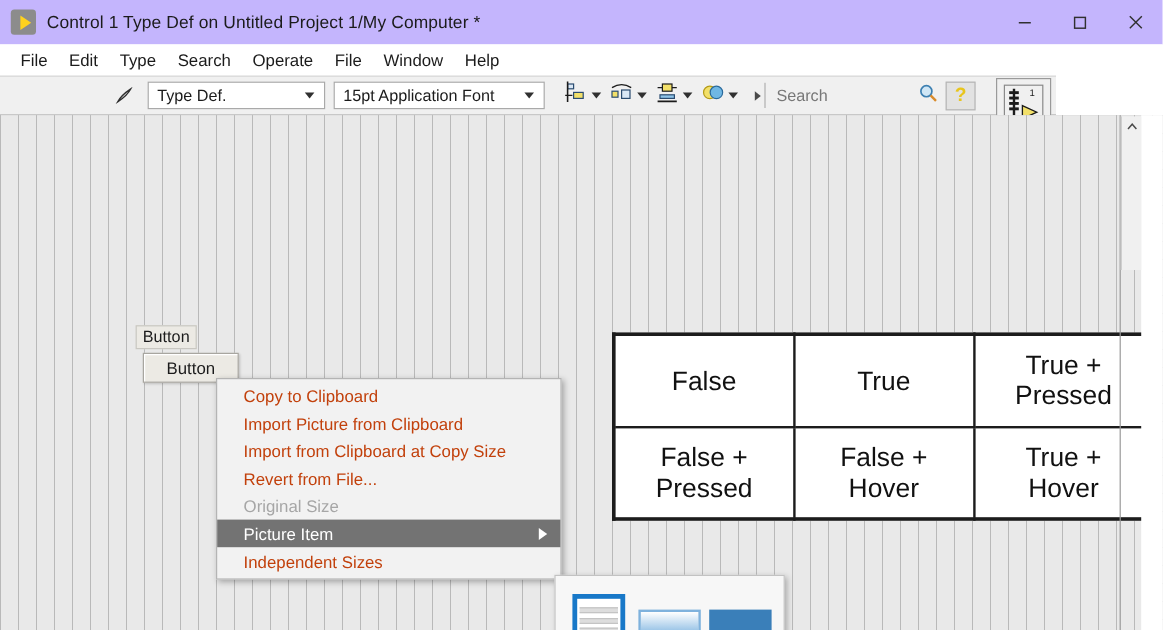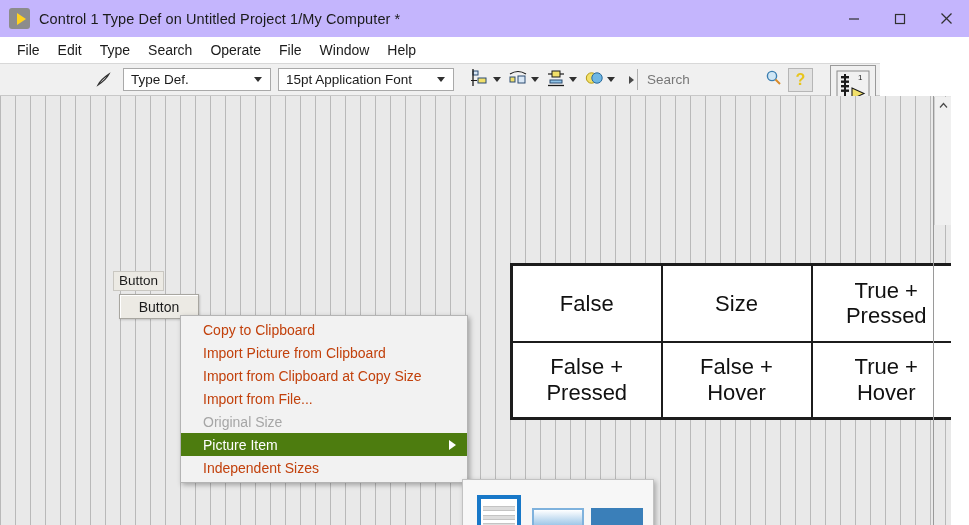--- a/index.html
+++ b/index.html
@@ -195,21 +195,21 @@
     width: 80px; height: 25px;
     background: #eceae4;
     border: 1px solid #a8a6a0;
     box-shadow: inset 1px 1px 0 #ffffff, 1px 1px 2px rgba(0,0,0,.18);
     display: flex; align-items: center; justify-content: center;
     font-size: 14px; color: #1b1b1b;
   }
 
   
   .state-table {
-    position: absolute; left: 510px; top: 167px;
+    position: absolute; left: 510px; top: 181px;
     border-collapse: collapse;
     background: #ffffff;
     border: 3px solid #1c1c1c;
   }
   .state-table td {
     border: 2px solid #1c1c1c;
     width: 150px; height: 77px;
     text-align: center; vertical-align: middle;
     font-size: 22px; color: #111111;
     line-height: 1.15;
@@ -227,21 +227,21 @@
   }
   .ctx-item {
     height: 23px; display: flex; align-items: center;
     padding-left: 22px;
     font-size: 14px; color: #c2410c;
     position: relative;
     white-space: nowrap;
   }
   .ctx-item.disabled { color: #a6a6a6; }
   .ctx-item.highlight {
-    background: #4d7c0f; color: #ffffff;
+    background: #737373; color: #ffffff;
   }
   .ctx-arrow {
     position: absolute; right: 11px;
     width: 0; height: 0;
     border-top: 5px solid transparent;
     border-bottom: 5px solid transparent;
     border-left: 7px solid #ffffff;
   }
 
   
@@ -429,21 +429,21 @@
     <div class="btn-label">Button</div>
     <div class="btn-ctrl">Button</div>
 
     <table class="state-table">
       <tbody>
           <tr>
         <td>
           <span>False</span>
         </td>
         <td>
-          <span>Size</span>
+          <span>True</span>
         </td>
         <td>
           <span>True +</span><br>
           <span>Pressed</span>
         </td>
       </tr>
       <tr>
         <td>
           <span>False +</span><br>
           <span>Pressed</span>
@@ -457,21 +457,21 @@
           <span>Hover</span>
         </td>
       </tr>
     </tbody>
       </table>
 
     <div class="ctx-menu">
       <div class="ctx-item">Copy to Clipboard</div>
       <div class="ctx-item">Import Picture from Clipboard</div>
       <div class="ctx-item">Import from Clipboard at Copy Size</div>
-      <div class="ctx-item">Import from File...</div>
+      <div class="ctx-item">Revert from File...</div>
       <div class="ctx-item disabled">Original Size</div>
       <div class="ctx-item highlight">
         <span>Picture Item</span>
         <span class="ctx-arrow"></span>
       </div>
       <div class="ctx-item">Independent Sizes</div>
     </div>
 
     <div class="submenu">
       <div class="sm-grid">

